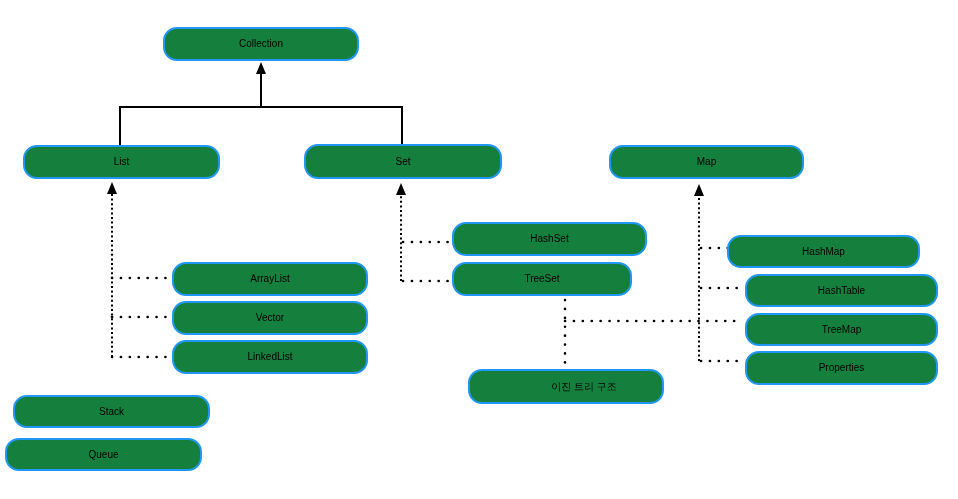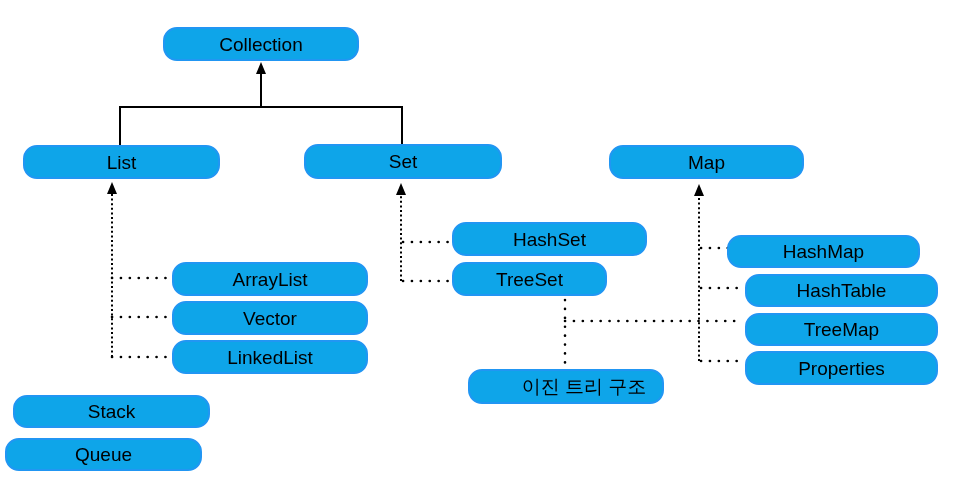--- a/index.html
+++ b/index.html
@@ -18,27 +18,27 @@
   #edges {
     position: absolute;
     left: 0;
     top: 0;
     width: 958px;
     height: 499px;
   }
   .node {
     position: absolute;
     box-sizing: border-box;
-    background: #0ea5e9;
+    background: #15803d;
     border: 2px solid #2196F3;
     border-radius: 14px;
     display: flex;
     align-items: center;
     justify-content: center;
-    font-size: 19px;
+    font-size: 10px;
     color: #000000;
     white-space: nowrap;
     line-height: 1;
   }
   .edge-solid {
     stroke: #000000;
     stroke-width: 2;
     fill: none;
   }
   .edge-dense {
@@ -104,21 +104,21 @@
       </div>
       <div class="node" style="left: 172px; top: 301px; width: 196px; height: 34px; border-color: rgb(33, 150, 243);">
         <span>Vector</span>
       </div>
       <div class="node" style="left: 172px; top: 340px; width: 196px; height: 34px; border-color: rgb(33, 150, 243);">
         <span>LinkedList</span>
       </div>
       <div class="node" style="left: 452px; top: 222px; width: 195px; height: 34px; border-color: rgb(33, 150, 243);">
         <span>HashSet</span>
       </div>
-      <div class="node" style="left: 452px; top: 262px; width: 155px; height: 34px; border-color: rgb(33, 150, 243);">
+      <div class="node" style="left: 452px; top: 262px; width: 180px; height: 34px; border-color: rgb(33, 150, 243);">
         <span>TreeSet</span>
       </div>
       <div class="node" style="left: 13px; top: 395px; width: 197px; height: 33px; border-color: rgb(33, 150, 243);">
         <span>Stack</span>
       </div>
       <div class="node" style="left: 5px; top: 438px; width: 197px; height: 33px; border-color: rgb(33, 150, 243);">
         <span>Queue</span>
       </div>
       <div class="node" style="left: 727px; top: 235px; width: 193px; height: 33px; border-color: rgb(33, 150, 243);">
         <span>HashMap</span>

